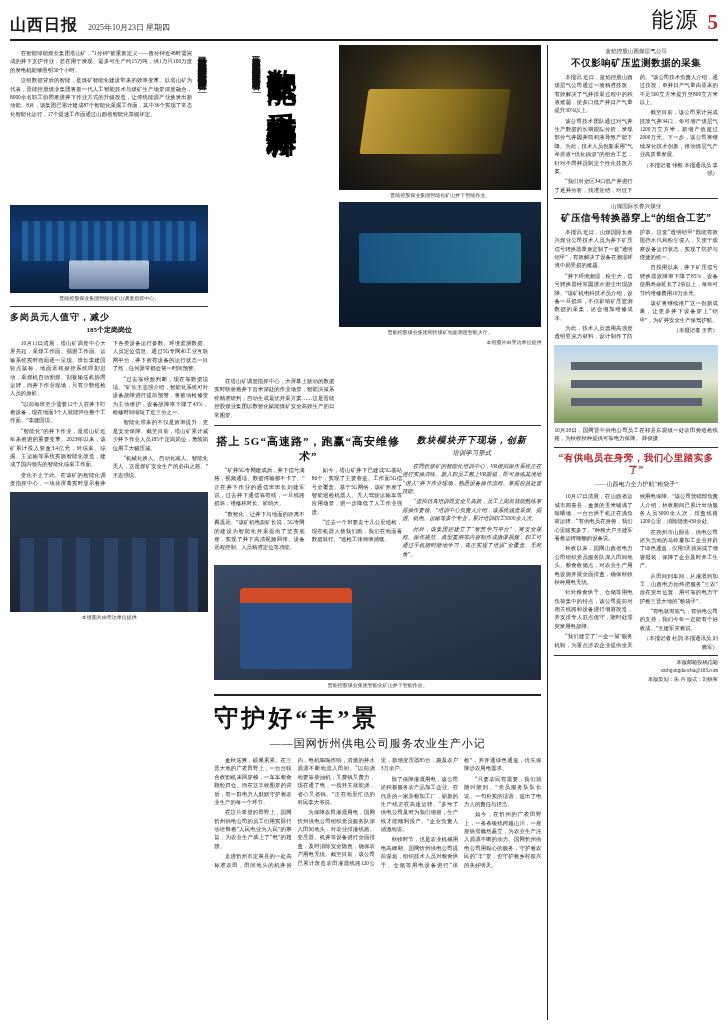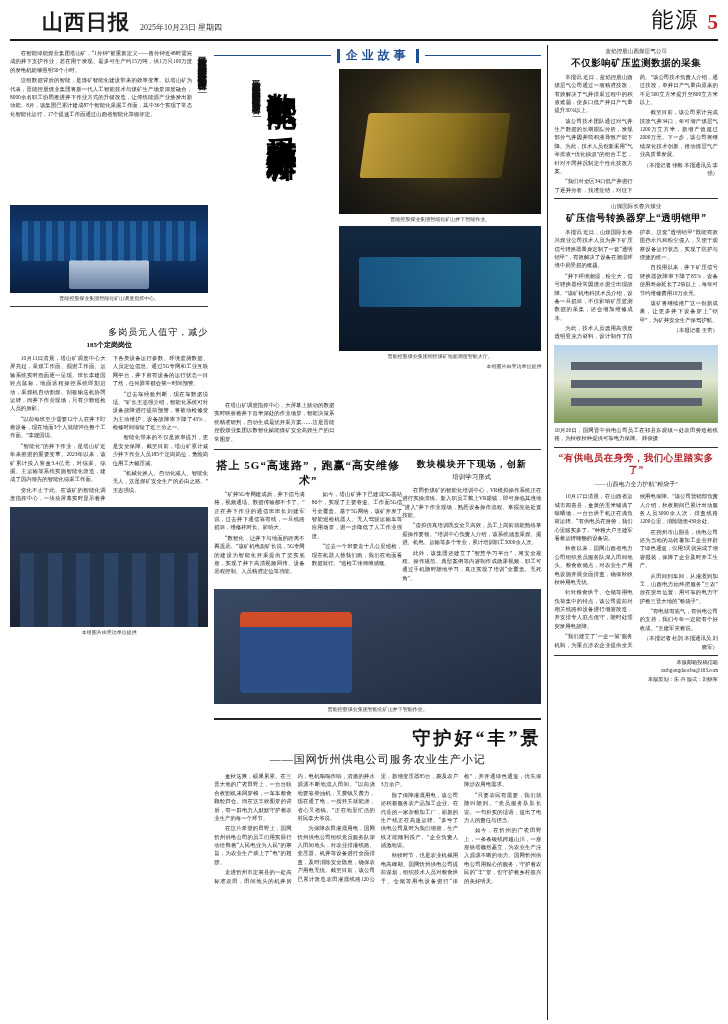--- a/index.html
+++ b/index.html
@@ -12,23 +12,22 @@
     color: #111;
     overflow: hidden;
     position: relative;
   }
   .page { width:728px; height:1024px; position:relative; padding: 6px 10px 0 10px; }
 
   
   .masthead { display:flex; align-items:flex-end; height:30px; border-bottom:none; }
   .mast-logo {
     font-family:"Liberation Serif", serif;
-    font-size:21px; font-weight:700; letter-spacing:1px; color:#1b1b1b;
+    font-size:16px; font-weight:700; letter-spacing:1px; color:#1b1b1b;
     white-space:nowrap;
-    margin-left:32px;
   }
   .mast-date { font-size:8px; color:#333; margin-left:10px; padding-bottom:3px; white-space:nowrap; }
   .mast-right { margin-left:auto; display:flex; align-items:flex-end; gap:8px; padding-bottom:1px;}
   .mast-section { font-size:22px; font-weight:400; letter-spacing:2px; }
   .mast-pageno { font-size:21px; font-weight:700; color:#c0272d; }
 
   .rule-top { border-top:2px solid #1b1b1b; margin-top:3px; }
 
   
   .body-grid { display:flex; gap:6px; margin-top:4px; height:975px; }
@@ -51,21 +50,21 @@
   .banner-line { flex:1; border-top:1px solid #1f4f93; height:0; }
   .vert-title {
     writing-mode: vertical-rl; text-orientation: upright;
     font-size:9px; line-height:1.35; letter-spacing:1px; font-weight:700; color:#111;
     height:150px;
   }
   .photo { background:#1d1d1d; position:relative; overflow:hidden; }
   .cap { font-size:5px; color:#333; text-align:center; line-height:1.4; margin:2px 0 3px 0;}
 
   .sub-h {
-    text-align:right; font-size:9px; font-weight:400; margin:19px 0 1px 0; letter-spacing:1px;
+    text-align:left; font-size:9px; font-weight:700; margin:4px 0 1px 0; letter-spacing:1px;
   }
   .sub-h2 { text-align:center; font-size:7px; font-weight:700; margin:1px 0 4px 0; }
   .hr-thin { border-top:1px solid #333; margin:4px 0; }
   .hr-dbl { border-top:2px solid #222; margin:5px 0; }
 
   
   .big-head {
     display:flex; flex-direction:row-reverse; justify-content:center; align-items:flex-start;
     gap:2px; height:330px;
   }
@@ -82,21 +81,21 @@
   
   .r-kicker { font-size:5.6px; color:#333; text-align:center; margin:3px 0 1px; }
   .r-head { font-size:9.5px; font-weight:700; text-align:center; line-height:1.35; margin:1px 0 3px; letter-spacing:0.5px;}
   .r-head.red { color:#b2292e; }
   .r-sub { font-size:6px; text-align:center; color:#333; margin-bottom:3px;}
 
   .mid-head { font-size:11px; font-weight:700; text-align:center; margin:4px 0 2px; letter-spacing:1px;}
   .mid-sub { font-size:6.5px; text-align:center; color:#222; margin-bottom:4px;}
 
   .bottom-head {
-    font-size:18px; font-weight:700; text-align:right; letter-spacing:3px; margin:6px 0 2px;
+    font-size:24px; font-weight:700; text-align:left; letter-spacing:3px; margin:6px 0 2px;
   }
   .bottom-sub { font-size:11px; text-align:center; color:#111; margin-bottom:5px; letter-spacing:1px;}
   .footer-box { font-size:5.2px; color:#222; text-align:right; line-height:1.6; }
   .footer-line { border-top:1px solid #333; margin-top:4px; padding-top:2px;}
 
   
   .ph-mine { background:
       radial-gradient(ellipse at 50% 40%, #6d5a22 0%, #2a2416 55%, #111 100%);
   }
   .ph-mine:after{
@@ -181,27 +180,20 @@
         <p class="p indent">智能化带来的不仅是效率提升，更是安全保障。截至目前，塔山矿累计减少井下作业人员185个定岗岗位，危险岗位用工大幅压减。</p>
         <p class="p indent">“机械化换人、自动化减人、智能化无人，这是煤矿安全生产的必由之路。”王志强说。</p>
       </div>
 
       <div class="photo ph-people" style="height:120px; margin-top:5px;"></div>
       <div class="cap">本组图片由受访单位提供</div>
     </div>
 
     <div class="col-mid">
 
-      <div class="banner">
-        <div class="banner-line"></div>
-        <div class="banner-bar"></div>
-        <div class="banner-txt">企业故事</div>
-        <div class="banner-bar"></div>
-        <div class="banner-line"></div>
-      </div>
 
       <div style="display:flex; gap:5px;">
         <div class="big-head" style="width:120px;">
           <div class="bh-main">数智赋能 重树煤矿生产新标杆</div>
           <div class="bh-sub">晋能控股煤业集团将人工智能技术与煤矿生产场景深度融合——</div>
         </div>
         <div style="flex:1;">
           <div class="photo ph-mine" style="height:145px;"></div>
           <div class="cap">晋能控股煤业集团智能化矿山井下智能作业。</div>
           <div class="photo ph-lab" style="height:125px;"></div>
@@ -222,21 +214,21 @@
       <div style="display:flex; ">
         <div style="flex:1.35;">
           <div class="mid-head">搭上 5G“高速路”，跑赢“高安维修术”</div>
           <div class="col2">
             <p class="p indent">“矿井5G专网建成后，井下信号满格，视频通话、数据传输都不卡了。”正在井下作业的通信班班长刘建军说，过去井下通信靠有线，一旦线路损坏，维修耗时长、影响大。</p>
             <p class="p indent">“数智化，让井下与地面的距离不再遥远。”该矿机电副矿长说，5G专网的建设为智能化开采提供了坚实底座，实现了井下高清视频回传、设备远程控制、人员精准定位等功能。</p>
             <p class="p indent">如今，塔山矿井下已建成5G基站86个，实现了主要巷道、工作面5G信号全覆盖。基于5G网络，该矿开发了智能巡检机器人、无人驾驶运输车等应用场景，进一步降低了人工作业强度。</p>
             <p class="p indent">“过去一个班要走十几公里巡检，现在机器人替我们跑，我们在地面看数据就行。”巡检工张师傅感慨。</p>
           </div>
         </div>
-        <div style="flex:1;">
+        <div style="flex:1;font-style:italic;">
           <div class="mid-head" style="font-size:9px;">数块模块开下现场，创新</div>
           <div class="mid-sub">培训学习形式</div>
           <p class="p indent">在同忻煤矿的智能化培训中心，VR模拟操作系统正在进行实操演练。新入职员工戴上VR眼镜，即可身临其境地“进入”井下作业现场，熟悉设备操作流程、掌握应急处置技能。</p>
           <p class="p indent">“虚拟仿真培训既安全又高效，员工上岗前就能熟练掌握操作要领。”培训中心负责人介绍，该系统涵盖采煤、掘进、机电、运输等多个专业，累计培训职工5000余人次。</p>
           <p class="p indent">此外，该集团还建立了“智慧学习平台”，将安全规程、操作规范、典型案例等内容制作成微课视频，职工可通过手机随时随地学习，真正实现了培训“全覆盖、无死角”。</p>
         </div>
       </div>
 
       <div class="photo ph-worker" style="height:115px; margin-top:5px;"></div>
       <div class="cap">晋能控股煤业集团智能化矿山井下智能作业。</div>
@@ -265,21 +257,21 @@
         <p class="p indent">本报讯 近日，蓝焰控股山西煤层气公司通过一项精准技改，有效解决了气井排采过程中的积液难题，使多口低产井日产气量提升30%以上。</p>
         <p class="p indent">该公司技术团队通过对气井生产数据的长期跟踪分析，发现部分气井因井筒积液导致产能下降。为此，技术人员创新采用“气举排液+优化抽汲”的组合工艺，针对不同井况制定个性化技改方案。</p>
         <p class="p indent">“我们对全区34口低产井进行了逐井分析，找准症结，对症下药。”该公司技术负责人介绍，通过技改，单井日产气量由原来的不足500立方米提升至800立方米以上。</p>
         <p class="p indent">截至目前，该公司累计完成技改气井34口，年可增产煤层气1200万立方米，新增产值超过2000万元。下一步，该公司将继续深化技术创新，推动煤层气产业高质量发展。</p>
         <p class="p" style="text-align:right;">（本报记者 张毅 本报通讯员 李强）</p>
       </div>
 
       <div class="hr-thin"></div>
 
       <div class="r-kicker">山煤国际长春兴煤业</div>
-      <div class="r-head">矿压信号转换器穿上“透明铠甲”</div>
+      <div class="r-head">矿压信号转换器穿上“的组合工艺”</div>
       <div class="col2">
         <p class="p indent">本报讯 近日，山煤国际长春兴煤业公司技术人员为井下矿压信号转换器量身定制了一套“透明铠甲”，有效解决了设备在潮湿环境中易受损的难题。</p>
         <p class="p indent">“井下环境潮湿，粉尘大，信号转换器经常因进水进尘出现故障。”该矿机电科技术员介绍，设备一旦损坏，不仅影响矿压监测数据的采集，还会增加维修成本。</p>
         <p class="p indent">为此，技术人员选用高强度透明亚克力材料，设计制作了防护罩。这套“透明铠甲”既能有效阻挡水汽和粉尘侵入，又便于观察设备运行状态，实现了防护与便捷的统一。</p>
         <p class="p indent">自投用以来，井下矿压信号转换器故障率下降了85%，设备使用寿命延长了2倍以上，每年可节约维修费用10万余元。</p>
         <p class="p indent">该矿将继续推广这一创新成果，让更多井下设备穿上“铠甲”，为矿井安全生产保驾护航。</p>
         <p class="p" style="text-align:right;">（本报记者 王蕾）</p>
       </div>
 
       <div class="photo ph-field" style="height:78px; margin-top:4px;"></div>

